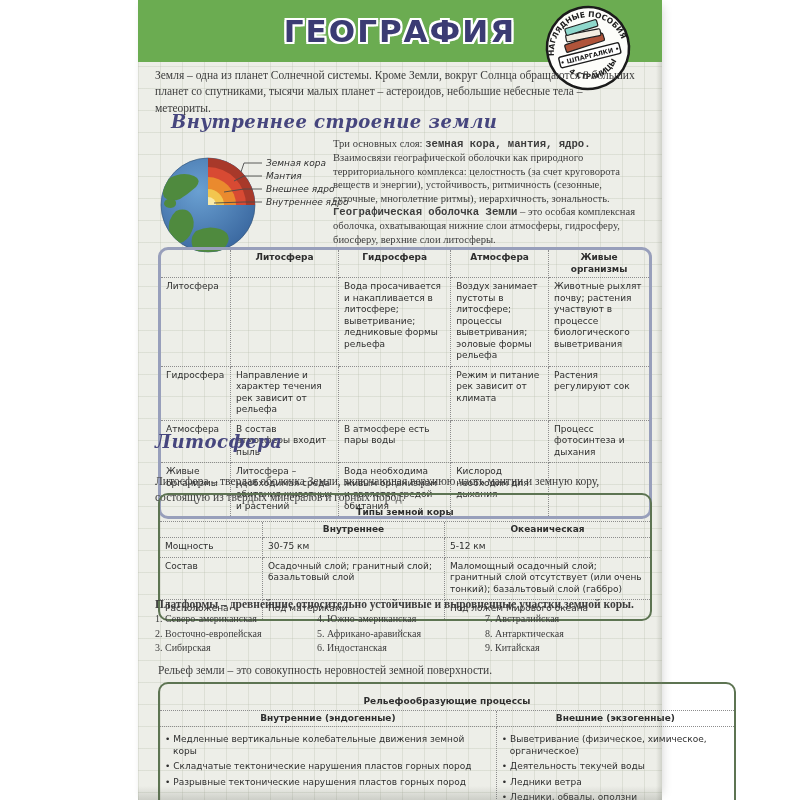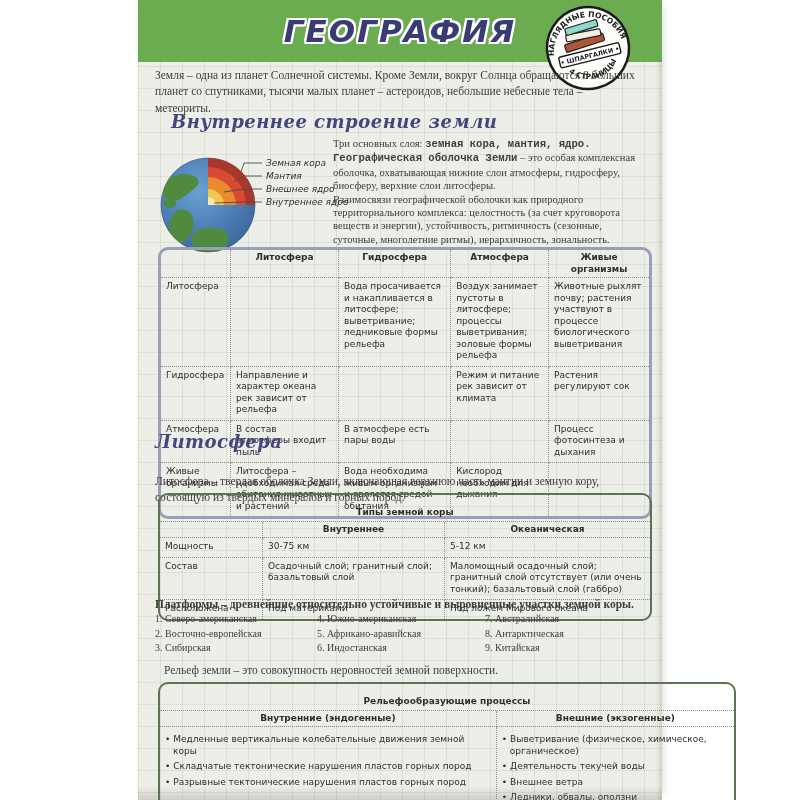--- a/index.html
+++ b/index.html
@@ -26,21 +26,20 @@
   }
   .header-band{
     position:absolute;left:0;top:0;width:100%;height:62px;background:#6bac51;
   }
   .page-title{
     position:absolute;left:0;top:13px;width:100%;text-align:center;
     font-family:"DejaVu Sans", sans-serif;font-weight:700;font-size:31px;
     letter-spacing:2px;color:#3b3b73;
     text-shadow:-2px -2px 0 #fff,2px -2px 0 #fff,-2px 2px 0 #fff,2px 2px 0 #fff,
                  0 -2px 0 #fff,0 2px 0 #fff,-2px 0 0 #fff,2px 0 0 #fff;
-    font-style:italic;
   }
   .badge{
     position:absolute;left:406px;top:4px;width:88px;height:88px;
     transform:rotate(-14deg);
   }
   .para{
     position:absolute;color:#3d3d3d;font-size:11.5px;line-height:1.42;
   }
   .script-heading{
     position:absolute;font-family:"DejaVu Serif", serif;font-style:italic;
@@ -154,37 +153,37 @@
         <text x="108" y="17">Земная кора</text>
         <text x="108" y="30">Мантия</text>
         <text x="108" y="43">Внешнее ядро</text>
         <text x="108" y="56">Внутреннее ядро</text>
       </g>
     </svg>
   </div>
 
   <div class="inner-text">
       <div><span>Три основных слоя: </span><span class="bold">земная кора, мантия, ядро.</span></div>
+      <div><span>Взаимосвязи географической оболочки как природного территориального комплекса: целостность (за счет круговорота веществ и энергии), устойчивость, ритмичность (сезонные, суточные, многолетние ритмы), иерархичность, зональность.</span></div>
       <div><span class="bold">Географическая оболочка Земли</span><span> – это особая комплексная оболочка, охватывающая нижние слои атмосферы, гидросферу, биосферу, верхние слои литосферы.</span></div>
-      <div><span>Взаимосвязи географической оболочки как природного территориального комплекса: целостность (за счет круговорота веществ и энергии), устойчивость, ритмичность (сезонные, суточные, многолетние ритмы), иерархичность, зональность.</span></div>
     </div>
 
   <div class="grid-table t1">
       <div class="gc h"></div>
       <div class="gc h">Литосфера</div>
       <div class="gc h">Гидросфера</div>
       <div class="gc h">Атмосфера</div>
       <div class="gc h lastcol">Живые организмы</div>
       <div class="gc ">Литосфера</div>
       <div class="gc "></div>
       <div class="gc ">Вода просачивается и накапливается в литосфере; выветривание; ледниковые формы рельефа</div>
       <div class="gc ">Воздух занимает пустоты в литосфере; процессы выветривания; эоловые формы рельефа</div>
       <div class="gc  lastcol">Животные рыхлят почву; растения участвуют в процессе биологического выветривания</div>
       <div class="gc ">Гидросфера</div>
-      <div class="gc ">Направление и характер океана рек зависит от рельефа</div>
+      <div class="gc ">Направление и характер течения рек зависит от рельефа</div>
       <div class="gc "></div>
       <div class="gc ">Режим и питание рек зависит от климата</div>
       <div class="gc  lastcol">Растения регулируют сок</div>
       <div class="gc ">Атмосфера</div>
       <div class="gc ">В состав атмосферы входит пыль</div>
       <div class="gc ">В атмосфере есть пары воды</div>
       <div class="gc "></div>
       <div class="gc  lastcol">Процесс фотосинтеза и дыхания</div>
       <div class="gc  lastrow">Живые организмы</div>
       <div class="gc  lastrow">Литосфера – необходимая среда обитания животных и растений</div>
@@ -224,34 +223,34 @@
         <div>5. Африкано-аравийская</div>
         <div>6. Индостанская</div>
       </div>
       <div>
         <div>7. Австралийская</div>
         <div>8. Антарктическая</div>
         <div>9. Китайская</div>
       </div>
     </div>
 
-  <div class="para" style="left:26px;top:662px;width:495px;">Рельеф земли – это совокупность неровностей земной поверхности.</div>
+  <div class="para" style="left:20px;top:662px;width:495px;">Рельеф земли – это совокупность неровностей земной поверхности.</div>
 
   <div class="grid-table t3">
       <div class="gc title">Рельефообразующие процессы</div>
       <div class="gc h">Внутренние (эндогенные)</div>
       <div class="gc h lastcol">Внешние (экзогенные)</div>
       <div class="gc lastrow">
         <div class="bullet"><span class="mark">•</span><span>Медленные вертикальные колебательные движения земной коры</span></div>
         <div class="bullet"><span class="mark">•</span><span>Складчатые тектонические нарушения пластов горных пород</span></div>
         <div class="bullet"><span class="mark">•</span><span>Разрывные тектонические нарушения пластов горных пород</span></div>
       </div>
       <div class="gc lastrow lastcol">
         <div class="bullet"><span class="mark">•</span><span>Выветривание (физическое, химическое, органическое)</span></div>
         <div class="bullet"><span class="mark">•</span><span>Деятельность текучей воды</span></div>
-        <div class="bullet"><span class="mark">•</span><span>Внешнее ветра</span></div>
+        <div class="bullet"><span class="mark">•</span><span>Ледники ветра</span></div>
         <div class="bullet"><span class="mark">•</span><span>Ледники, обвалы, оползни</span></div>
       </div>
     </div>
 
   <div class="page-edge"></div>
   <div class="bottom-shade"></div>
 </div>
 
 </body></html>

